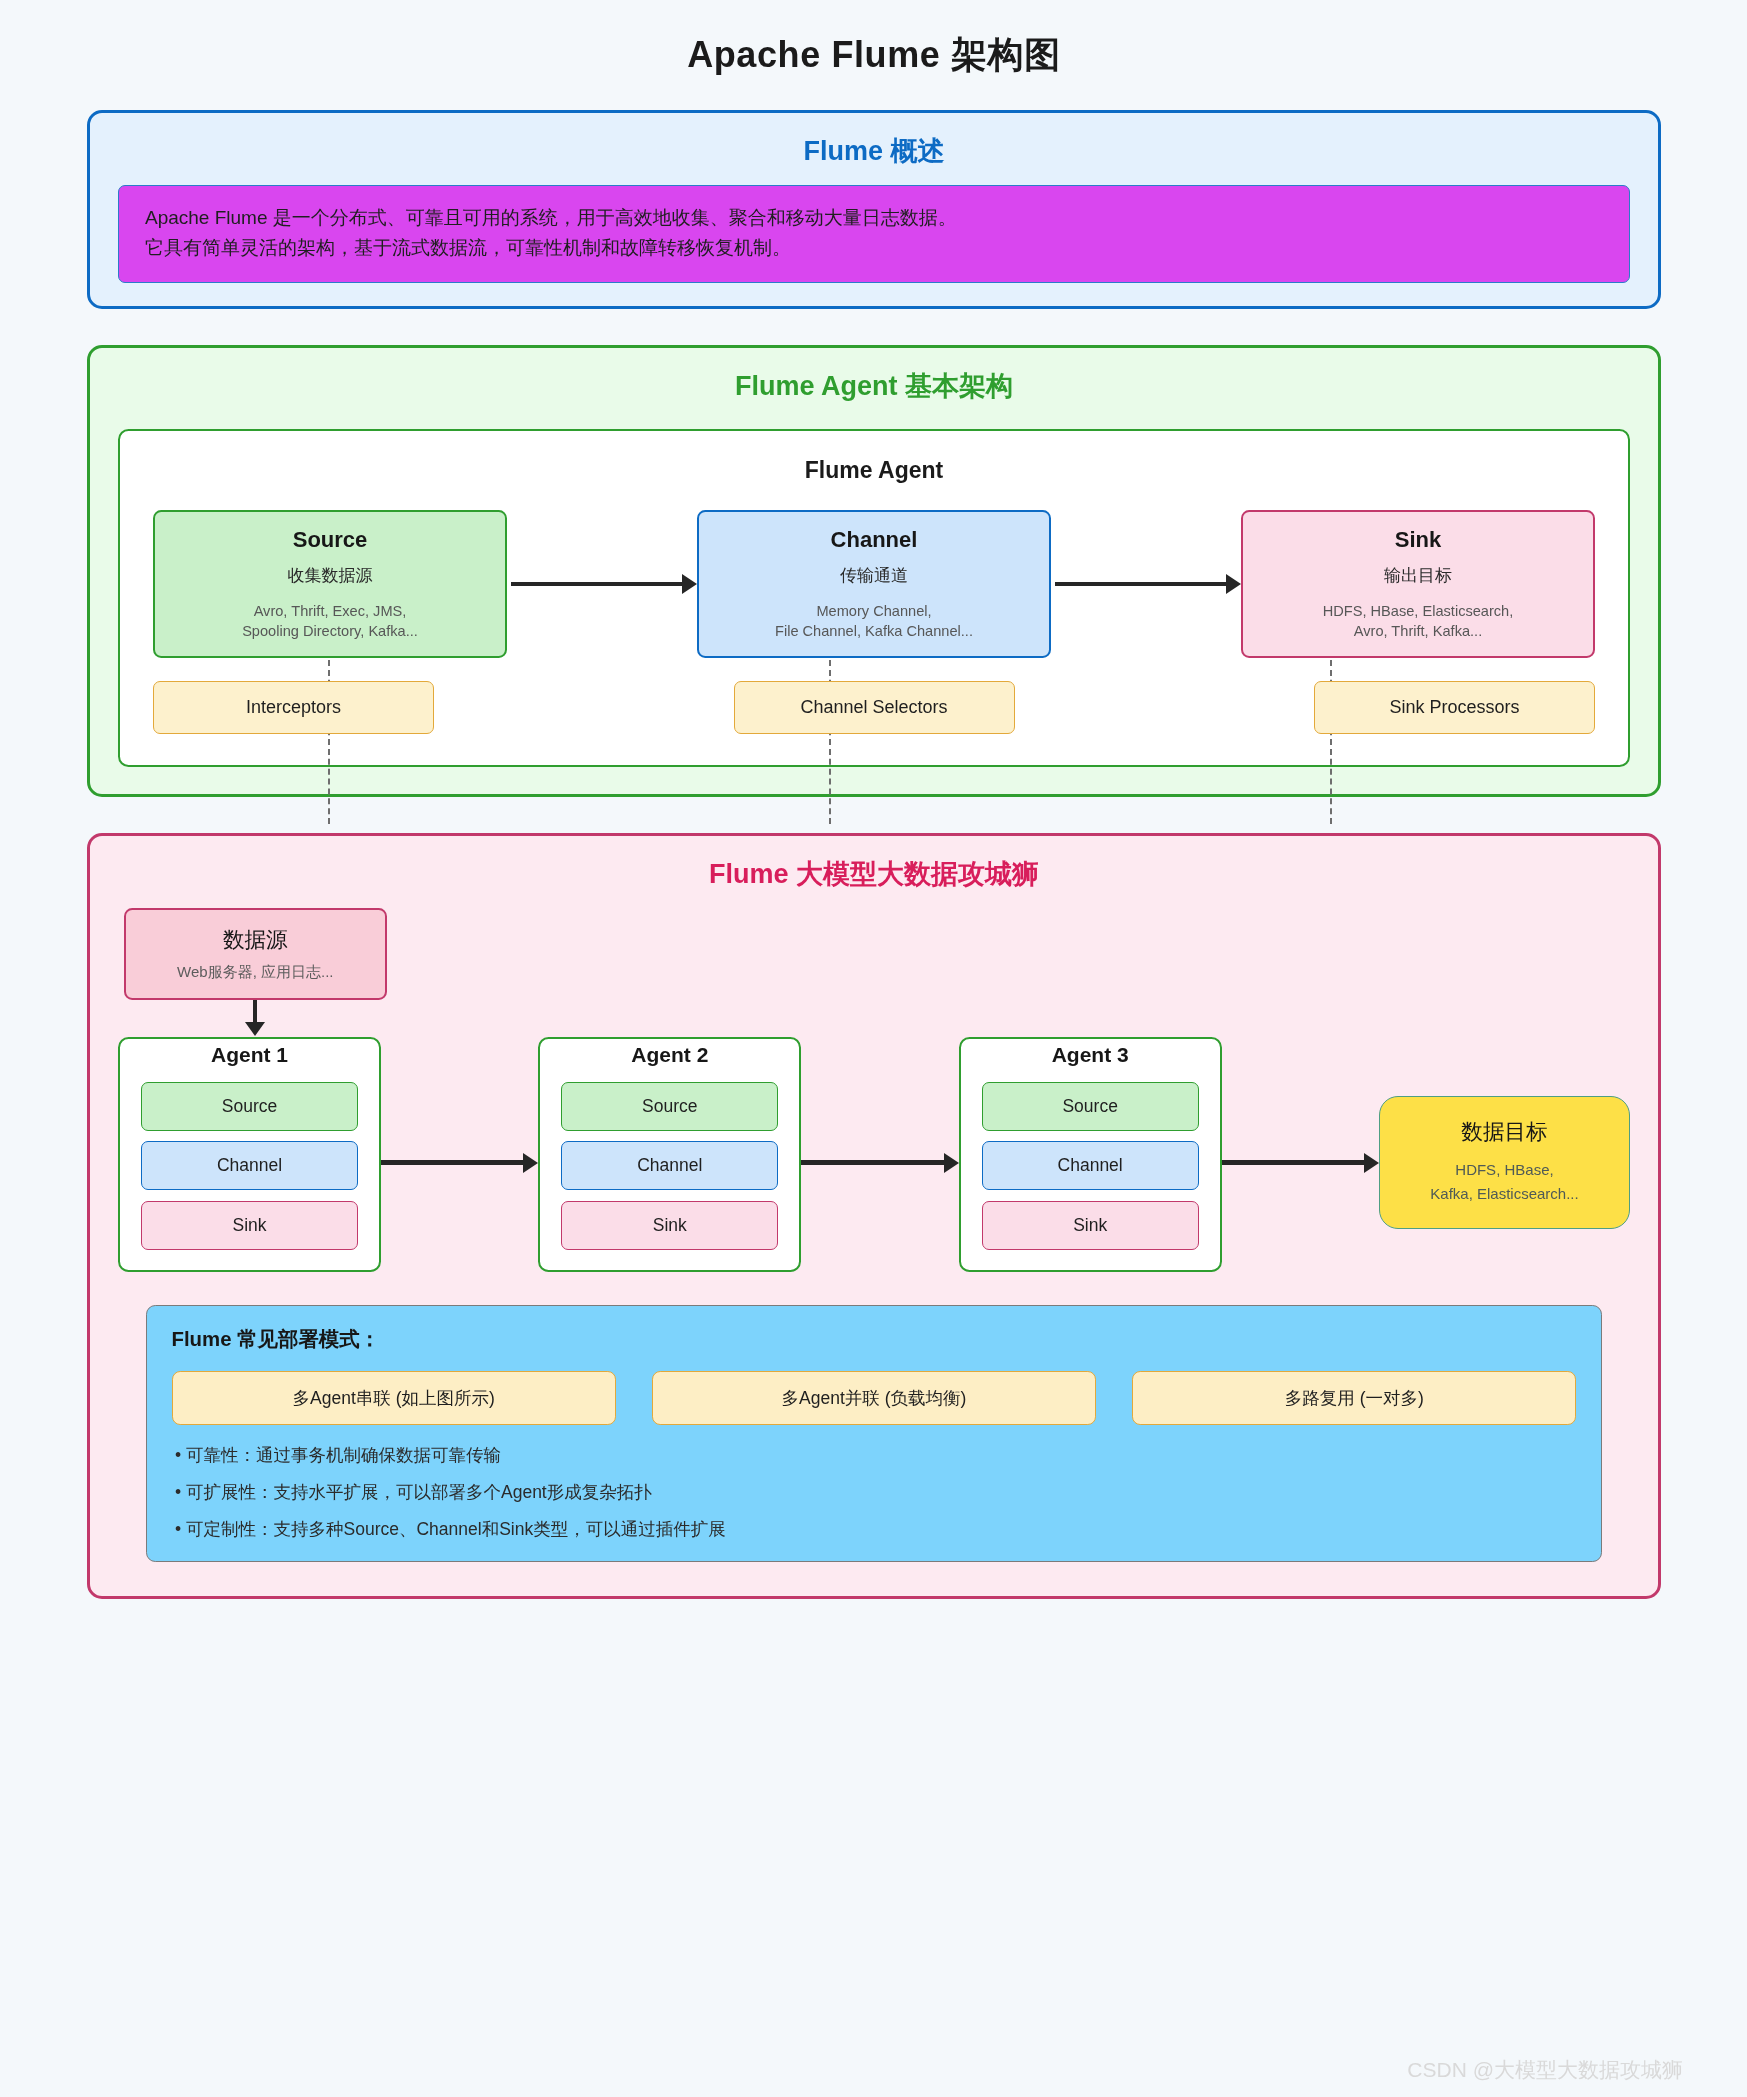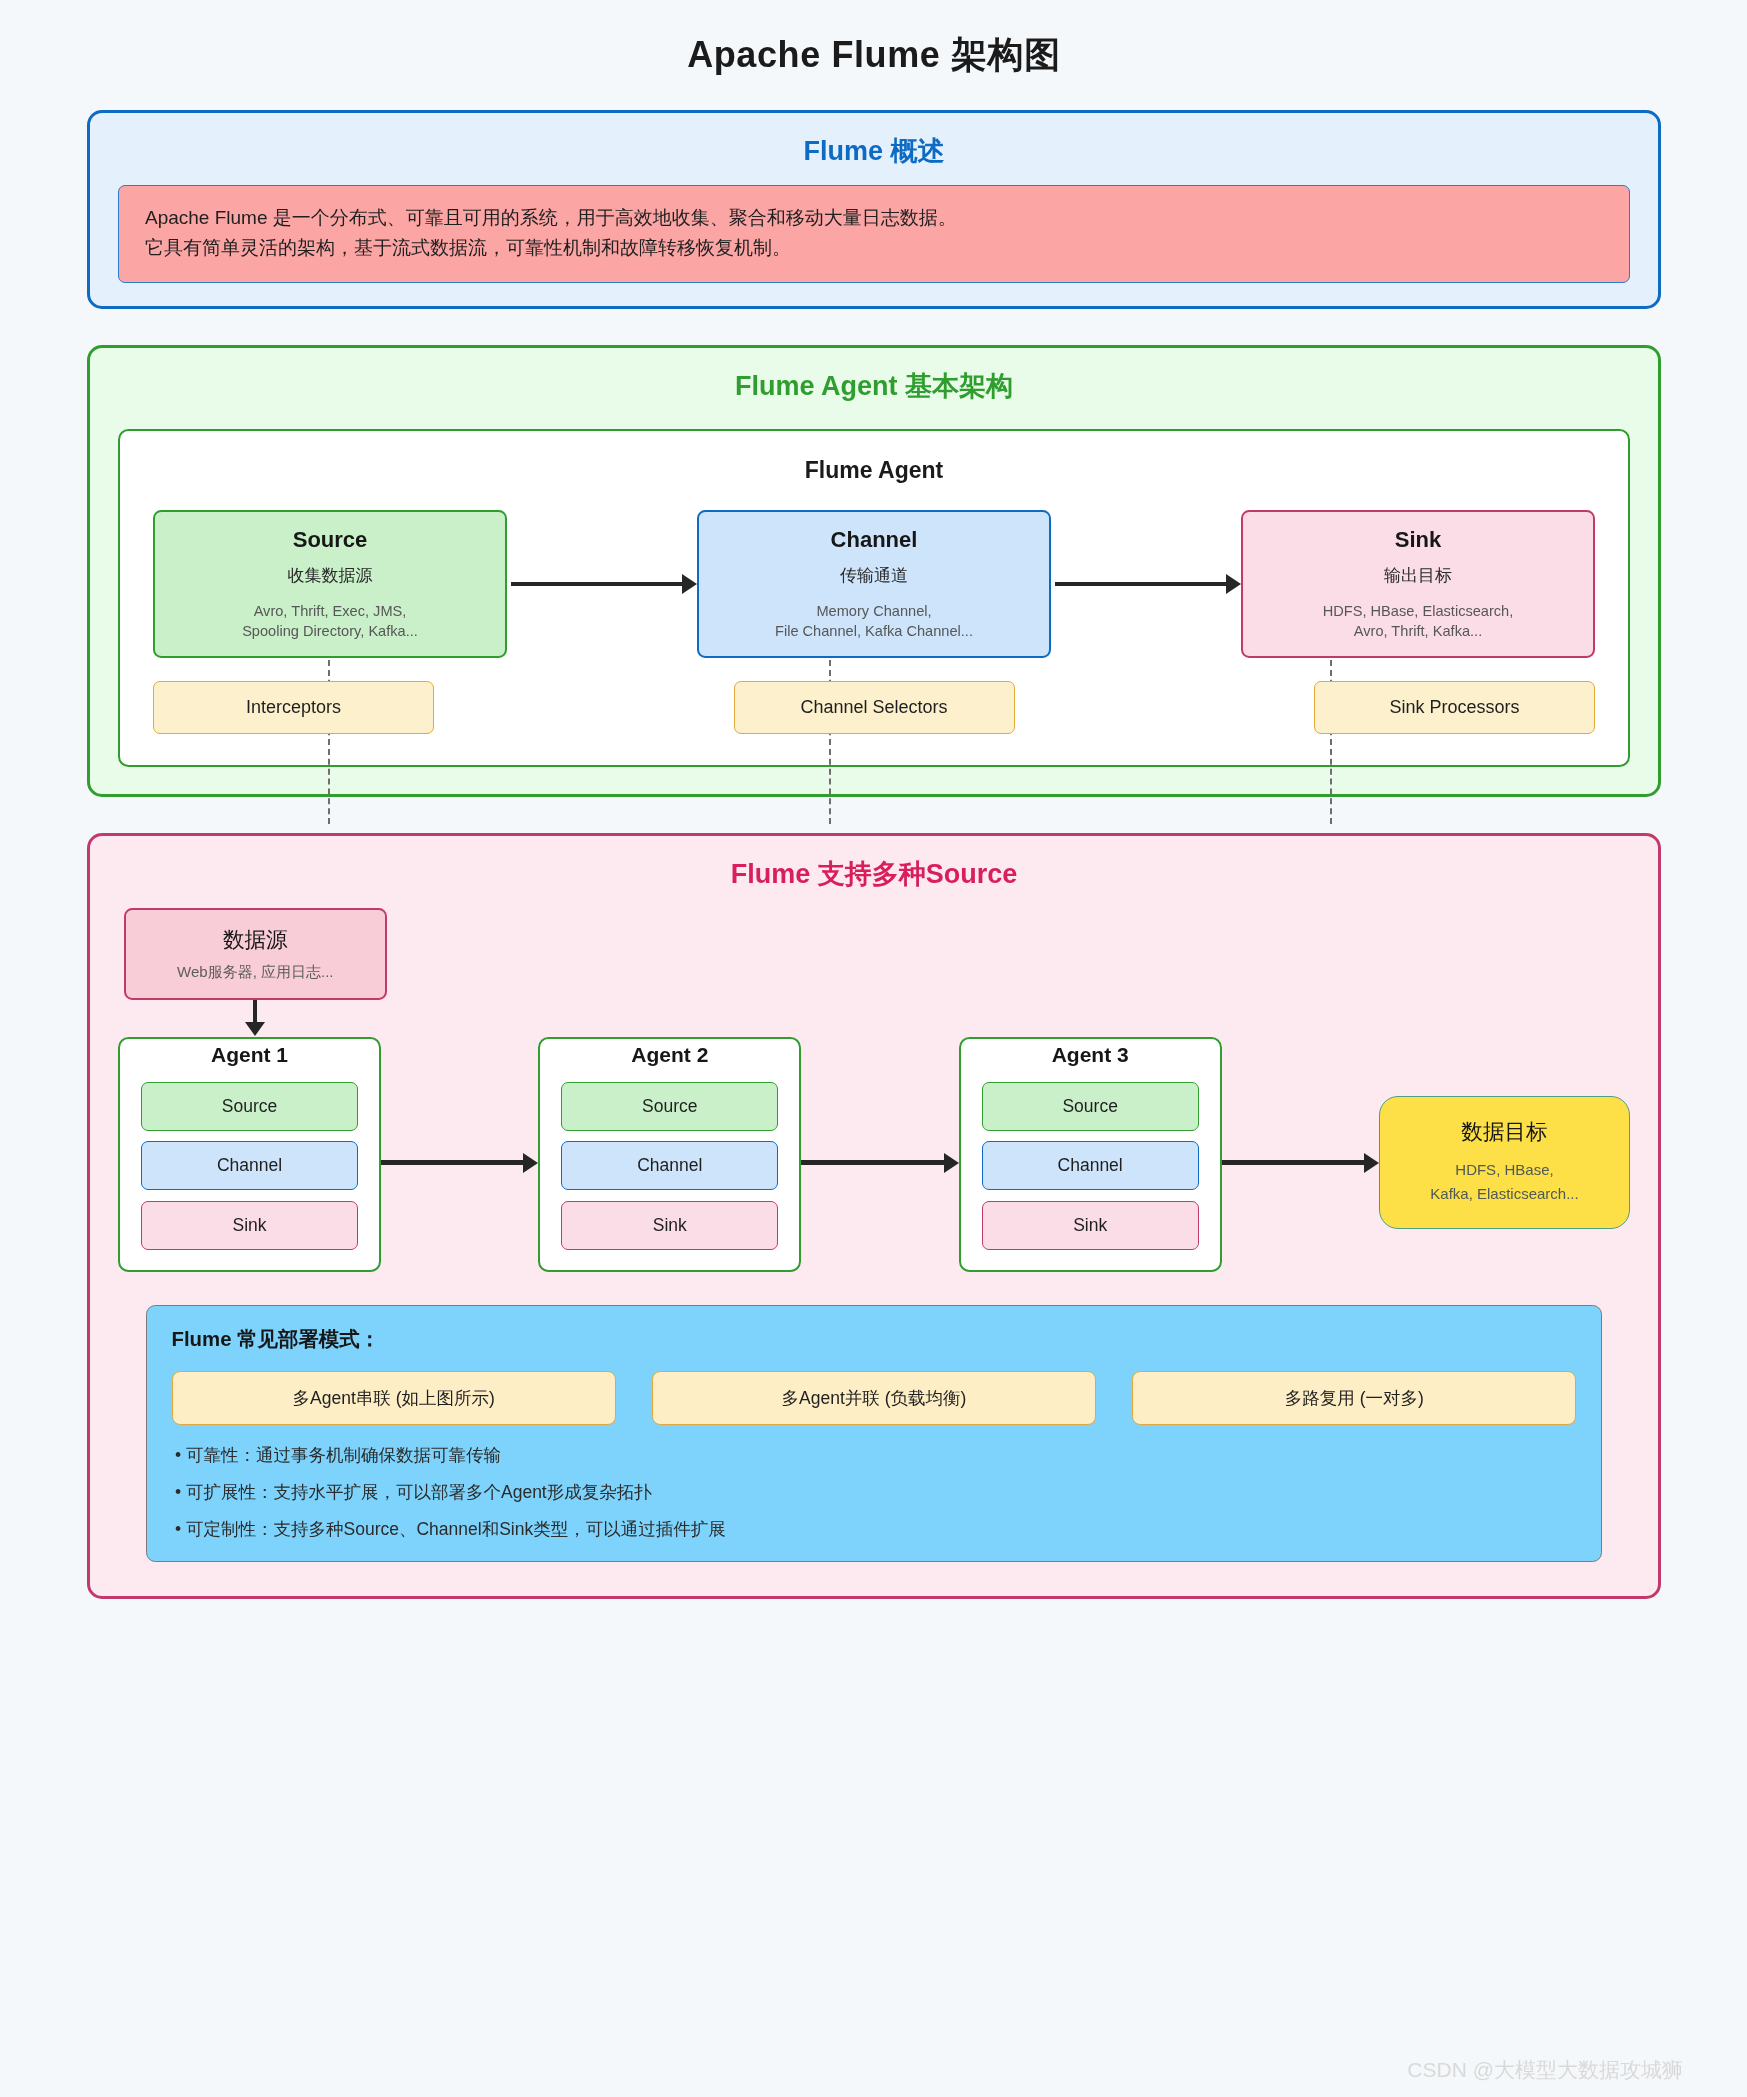--- a/index.html
+++ b/index.html
@@ -45,21 +45,21 @@
 
   
   .panel-overview {
     background: #e4f1fd;
     border-color: #0d6bc4;
     padding-bottom: 23px;
   }
   .panel-overview .panel-title { color: #0d6bc4; }
   .overview-box {
     margin: 0 28px;
-    background: #fca5a5;
+    background: #d946ef;
     border: 1.7px solid #2b7cc9;
     border-radius: 7px;
     padding: 16.3px 26px 17.5px 26px;
   }
   .overview-line {
     font-size: 19px;
     color: #1f1f1f;
     line-height: 1.62;
     white-space: nowrap;
   }
@@ -413,21 +413,21 @@
         <div class="plugin-row">
           <div class="plugin-box">Interceptors</div>
           <div class="plugin-box">Channel Selectors</div>
           <div class="plugin-box">Sink Processors</div>
         </div>
       </div>
     </div>
   </section>
 
   <section class="panel panel-multi">
-    <div class="panel-title">Flume 支持多种Source</div>
+    <div class="panel-title">Flume 大模型大数据攻城狮</div>
 
     <div class="multi-body">
 
       <div class="src-node">
         <div class="sn-title">数据源</div>
         <div class="sn-sub">Web服务器, 应用日志...</div>
       </div>
 
       <div class="down-arrow-wrap">
         <div class="shaft-v"></div>

